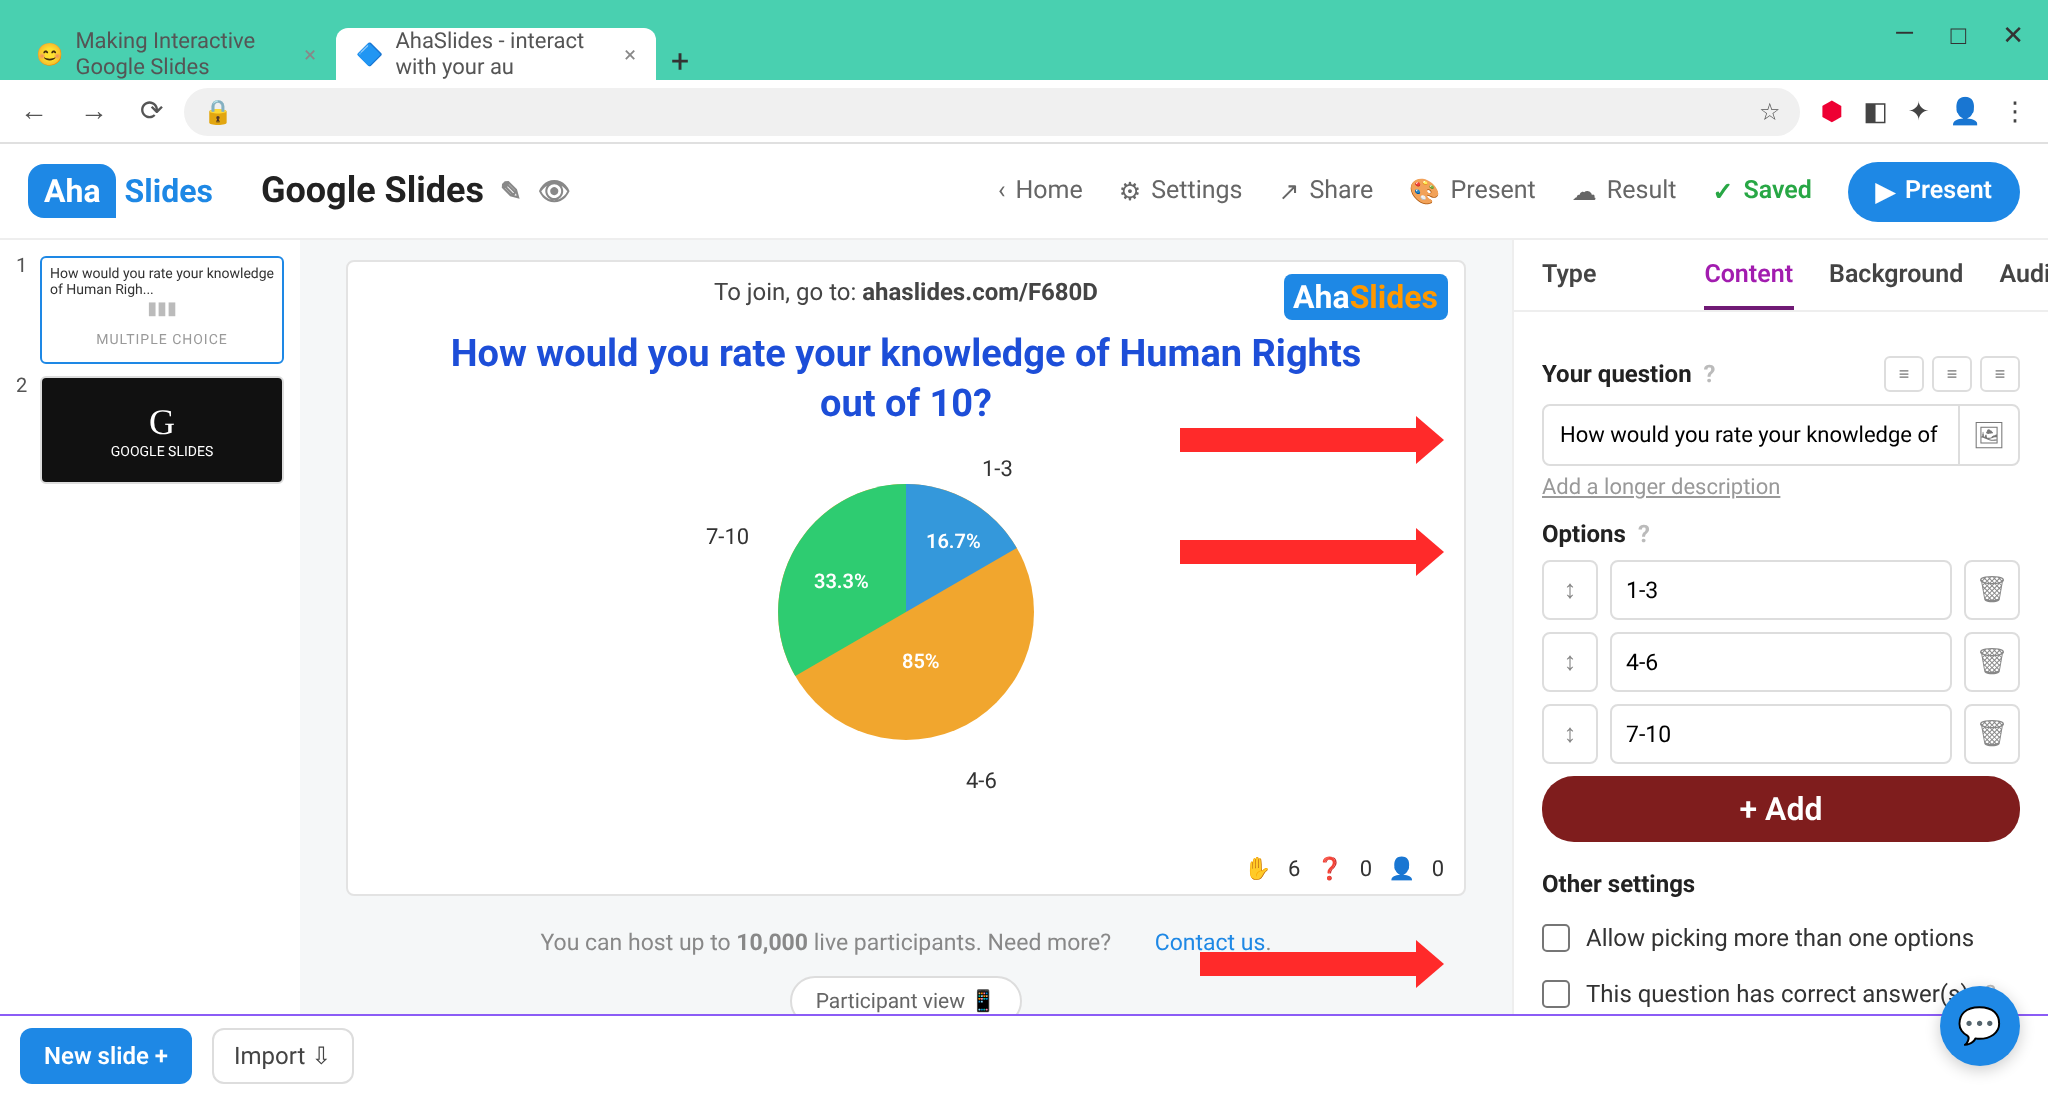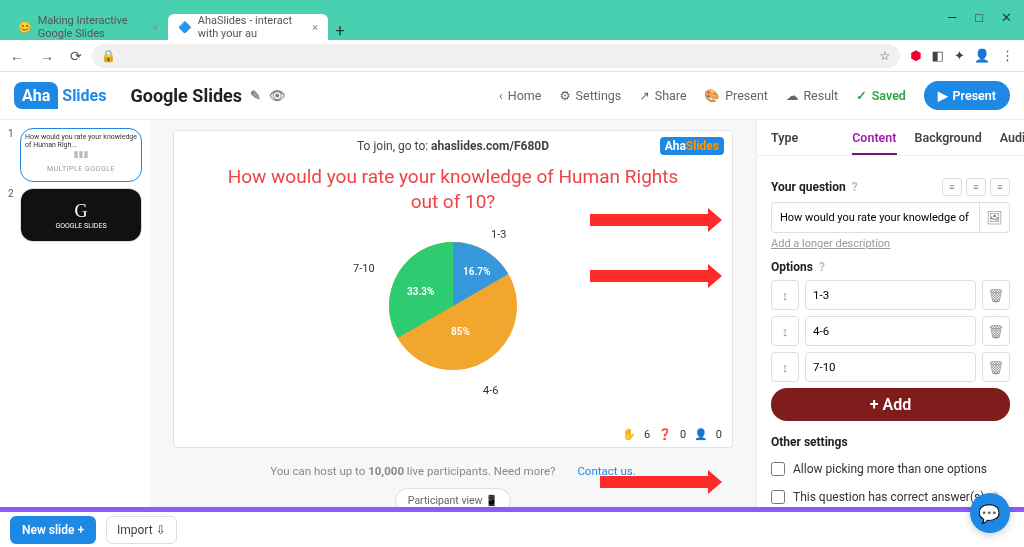--- a/index.html
+++ b/index.html
@@ -27,34 +27,34 @@
   .header-right { margin-left: auto; display: flex; align-items: center; gap: 18px; font-size: 12.5px; color: #666; }
   .header-right .hi { display: flex; align-items: center; gap: 5px; cursor: pointer; }
   .saved { color: #28a745; font-weight: 600; }
   .present-btn { background: #1e88e5; color: #fff; border: none; border-radius: 16px; padding: 7px 14px; font-size: 12.5px; font-weight: 600; display: flex; align-items: center; gap: 5px; cursor: pointer; }
 
   
   .main { display: flex; height: calc(100% - 120px); background: #fff; }
   .sidebar-left { width: 150px; padding: 8px; background: #fff; display: flex; flex-direction: column; gap: 6px; }
   .thumb { position: relative; padding-left: 12px; }
   .thumb .num { position: absolute; left: 0; top: 0; font-size: 10px; color: #555; }
-  .thumb .card { border: 1px solid #ddd; border-radius: 13px; height: 54px; padding: 4px; font-size: 7px; overflow: hidden; }
+  .thumb .card { border: 1px solid #ddd; border-radius: 3px; height: 54px; padding: 4px; font-size: 7px; overflow: hidden; }
   .thumb.active .card { border: 1.5px solid #1e88e5; }
   .thumb .mc { color: #999; font-size: 7px; text-align: center; margin-top: 6px; letter-spacing: 0.5px; }
   .thumb .bars { text-align: center; color: #bbb; font-size: 9px; }
   .thumb .gslide { background: #111; color: #fff; display: flex; flex-direction: column; align-items: center; justify-content: center; height: 100%; font-size: 7px; }
   .thumb .gslide .g { font-size: 18px; font-family: serif; }
 
   .canvas-wrap { flex: 1; background: #f5f7f8; padding: 10px 20px; display: flex; flex-direction: column; align-items: center; position: relative; }
   .canvas { background: #fff; border: 1px solid #e3e3e3; border-radius: 4px; width: 560px; height: 318px; position: relative; }
   .join-bar { font-size: 12px; text-align: center; padding: 8px 0; color: #444; position: relative; }
   .join-bar b { font-weight: 700; }
-  .join-badge { position: absolute; right: 8px; top: 6px; font-size: 12px; color: #fff; background: #1e88e5; border-radius: 4px; padding: 2px 5px; font-weight: 700; }
+  .join-badge { position: absolute; right: 8px; top: 6px; font-size: 16px; color: #fff; background: #1e88e5; border-radius: 4px; padding: 2px 5px; font-weight: 700; }
   .join-badge span { color: #ff9800; }
-  .slide-title { font-size: 19px; font-weight: 400; text-align: center; padding: 4px 40px 8px; color: #ef4444; line-height: 1.3; }
+  .slide-title { font-size: 19px; font-weight: 700; text-align: center; padding: 4px 40px 8px; color: #1d4ed8; line-height: 1.3; }
   .pie-wrap { position: relative; width: 160px; height: 160px; margin: 4px auto; }
   .pie-seg { position: absolute; font-size: 10px; color: #fff; font-weight: 600; }
   .pie-label { position: absolute; font-size: 11px; color: #333; }
   .status-bar { position: absolute; bottom: 6px; right: 10px; display: flex; gap: 8px; font-size: 11px; color: #333; align-items: center; }
   .host-note { margin-top: 16px; font-size: 11.5px; color: #888; }
   .host-note a { color: #1e88e5; text-decoration: none; margin-left: 19px; }
   .participant-btn { margin-top: 10px; border: 1px solid #ddd; border-radius: 16px; padding: 5px 12px; font-size: 10.5px; color: #666; background: #fff; cursor: pointer; }
 
   
   .panel { width: 268px; border-left: 1px solid #eee; background: #fff; padding: 0; overflow-y: auto; position: relative; }
@@ -73,21 +73,21 @@
   .opt-row { display: flex; gap: 6px; margin-bottom: 6px; }
   .opt-row .drag { width: 28px; border: 1px solid #ddd; border-radius: 4px; display: flex; align-items: center; justify-content: center; color: #888; cursor: grab; font-size: 13px; }
   .opt-row input { flex: 1; border: 1px solid #ddd; border-radius: 4px; padding: 7px; font-size: 11.5px; }
   .opt-row .del { width: 28px; border: 1px solid #ddd; border-radius: 4px; display: flex; align-items: center; justify-content: center; color: #888; cursor: pointer; }
   .add-btn { width: 100%; background: #7f1d1d; color: #fff; border: none; border-radius: 16px; padding: 7px; font-size: 16px; font-weight: 600; cursor: pointer; }
   .setting-row { display: flex; align-items: center; gap: 8px; font-size: 12px; color: #333; padding: 7px 0; }
   .setting-row input[type=checkbox] { width: 14px; height: 14px; cursor: pointer; }
   .setting-row .link { color: #666; text-decoration: underline; margin-left: auto; font-size: 10.5px; cursor: pointer; }
 
   
-  .bottom-bar { position: absolute; bottom: 0; left: 0; right: 0; height: 40px; border-top: 5px solid #8b5cf6; background: #fff; display: flex; align-items: center; padding: 0 10px; gap: 10px; }
+  .bottom-bar { position: absolute; bottom: 0; left: 0; right: 0; height: 40px; border-top: 1px solid #8b5cf6; background: #fff; display: flex; align-items: center; padding: 0 10px; gap: 10px; }
   .new-slide { background: #1e88e5; color: #fff; border: none; border-radius: 6px; padding: 7px 12px; font-size: 12px; font-weight: 600; cursor: pointer; }
   .import-btn { background: #fff; border: 1px solid #ddd; border-radius: 6px; padding: 6px 10px; font-size: 12px; cursor: pointer; color: #444; }
 
   
   .red-arrow { position: absolute; height: 12px; background: #ff2a2a; z-index: 5; }
   .red-arrow::after { content: ''; position: absolute; right: -12px; top: -6px; border-left: 14px solid #ff2a2a; border-top: 12px solid transparent; border-bottom: 12px solid transparent; }
 
   .chat-bubble { position: absolute; right: 14px; bottom: 14px; width: 40px; height: 40px; border-radius: 50%; background: #1e88e5; display: flex; align-items: center; justify-content: center; color: #fff; font-size: 18px; cursor: pointer; box-shadow: 0 2px 8px rgba(0,0,0,.2); z-index: 10; }
 
   svg.pie { width: 160px; height: 160px; }
@@ -173,21 +173,21 @@
   </div>
 </div>
 
 <div class="main">
   <div class="sidebar-left">
     <div class="thumb active">
       <span class="num">1</span>
       <div class="card">
         <div>How would you rate your knowledge of Human Righ...</div>
         <div class="bars">▮▮▮</div>
-        <div class="mc">MULTIPLE GOOGLE</div>
+        <div class="mc">MULTIPLE CHOICE</div>
       </div>
     </div>
     <div class="thumb">
       <span class="num">2</span>
       <div class="card" style="padding:0">
         <div class="gslide">
           <div class="g">G</div>
           <div>GOOGLE SLIDES</div>
         </div>
       </div>

